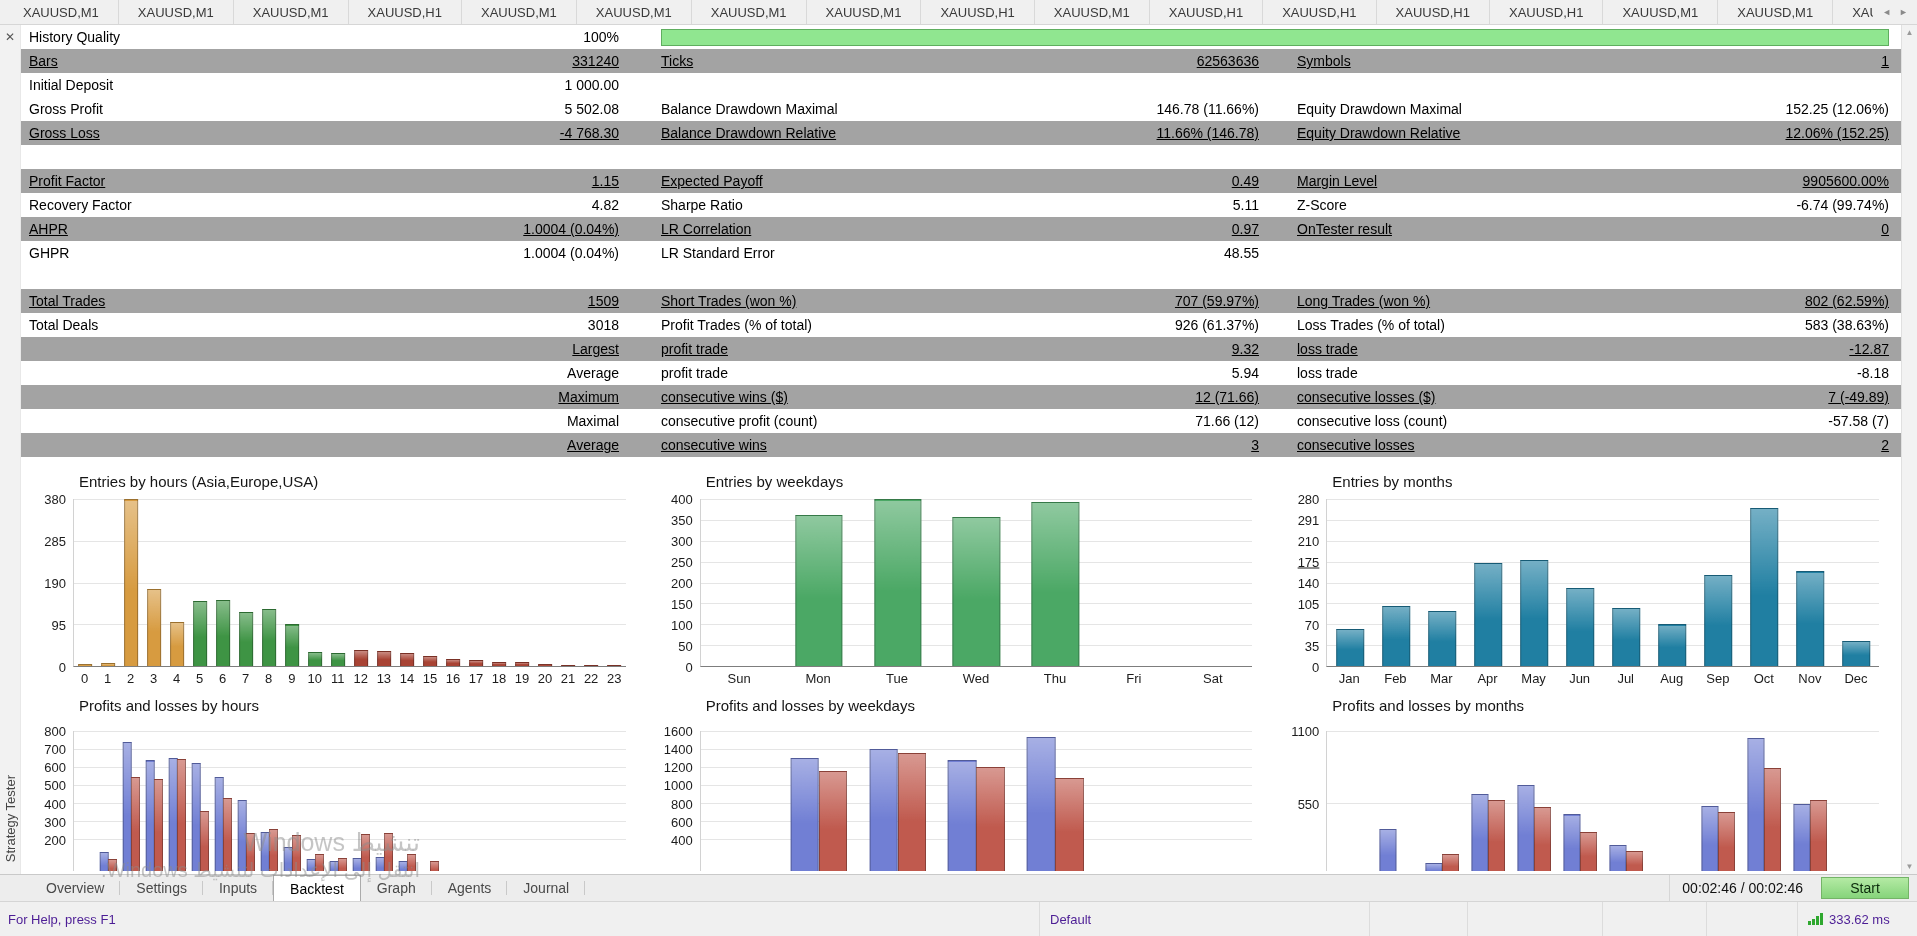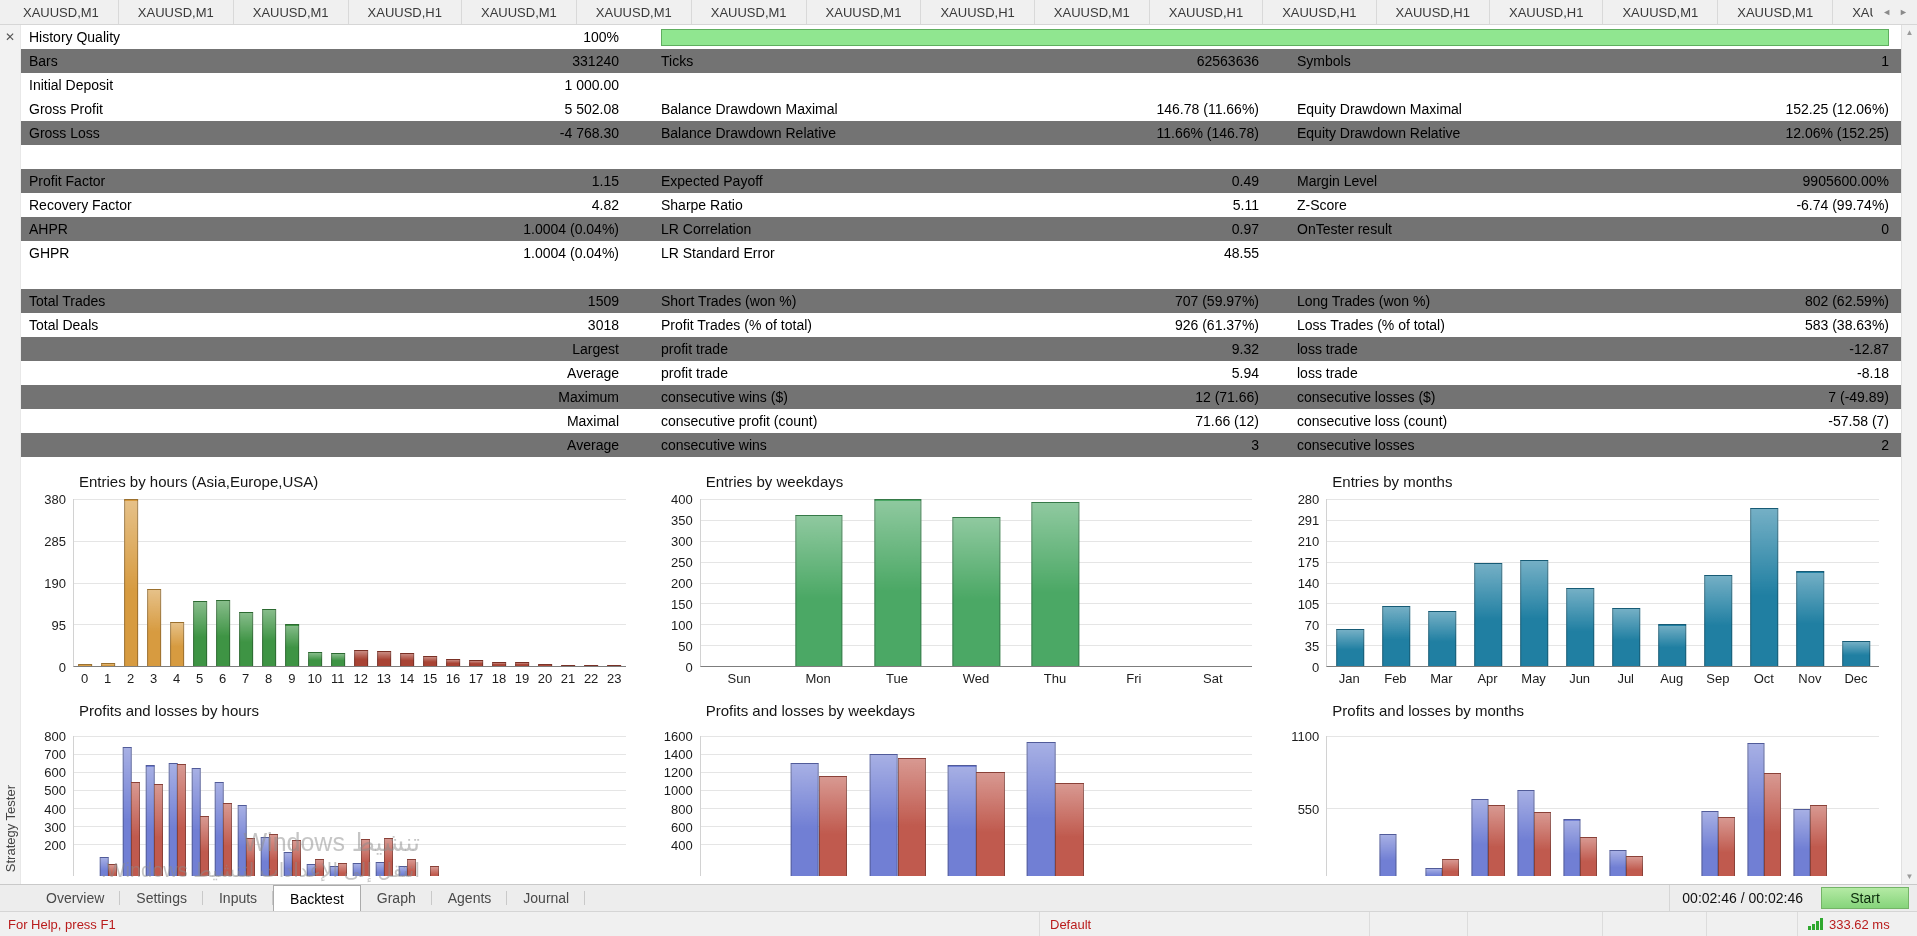--- a/index.html
+++ b/index.html
@@ -17,21 +17,21 @@
   .main{flex:1;display:flex;min-height:0;}
   .left-strip{width:21px;background:#F2F2F2;display:flex;flex-direction:column;align-items:center;flex-shrink:0;border-right:1px solid #E8E8E8;}
   .close-x{margin-top:6px;font-size:12px;color:#555;line-height:1;cursor:default;}
   .strip-label{margin-top:auto;margin-bottom:12px;writing-mode:vertical-rl;transform:rotate(180deg);font-size:13px;color:#444;white-space:nowrap;}
   .content{flex:1;min-width:0;position:relative;display:flex;flex-direction:column;background:#fff;}
   .right-scroll{width:16px;background:#F2F2F2;border-left:1px solid #E0E0E0;display:flex;flex-direction:column;align-items:center;justify-content:space-between;padding:3px 0;color:#9a9a9a;font-size:8px;flex-shrink:0;}
 
   
   .stats-table{flex-shrink:0;}
   .stat-row{display:grid;grid-template-columns:335px 255px 42px 350px 248px 38px 350px 1fr;height:24px;align-items:center;padding-left:8px;white-space:nowrap;}
-  .stat-row.shaded{background:#737373;}
+  .stat-row.shaded{background:#a3a3a3;text-decoration:underline;}
   .lbl{font-size:14px;overflow:hidden;}
   .val{font-size:14px;text-align:right;overflow:hidden;}
   .val-last{padding-right:12px;}
   .progress-track{grid-column:4/-1;height:17px;margin-right:12px;border:1px solid #5FAE5F;position:relative;background:#fff;}
   .progress-fill{position:absolute;top:0;bottom:0;left:0;}
 
   
   .charts-area{flex:1;display:grid;grid-template-columns:1fr 1fr 1fr;grid-template-rows:auto auto;padding-top:14px;row-gap:4px;min-height:0;overflow:hidden;}
   .chart{padding:0 10px 0 6px;min-width:0;}
   .chart-title{font-size:15px;color:#151515;margin:2px 0 8px 52px;height:18px;white-space:nowrap;overflow:hidden;}
@@ -56,21 +56,21 @@
 
   
   .tester-bar{height:27px;background:#EDEDED;border-top:1px solid #C9C9C9;display:flex;align-items:center;padding-left:30px;flex-shrink:0;}
   .tester-tab{height:100%;display:flex;align-items:center;padding:0 16px;font-size:14px;color:#4a4a4a;position:relative;cursor:default;}
   .tester-tab:not(.active)::after{content:'';position:absolute;right:0;top:6px;bottom:6px;width:1px;background:#C9C9C9;}
   .tester-tab.active{background:#fff;border:1px solid #ABABAB;border-bottom:none;color:#000;}
   .time-seg{margin-left:auto;font-size:14px;color:#111;padding:2px 12px;border-left:1px solid #D6D6D6;height:100%;display:flex;align-items:center;}
   .start-btn{width:88px;height:22px;margin:0 8px 0 6px;background:linear-gradient(#B4EAA4,#86D47B);border:1px solid #74B467;display:flex;align-items:center;justify-content:center;font-size:14px;color:#0c2c0c;cursor:default;}
 
   
-  .status-bar{height:25px;background:#F0F0F0;border-top:1px solid #D5D5D5;display:flex;align-items:center;font-size:13px;color:#b91c1c;flex-shrink:0;}
+  .status-bar{height:35px;background:#F0F0F0;border-top:1px solid #D5D5D5;display:flex;align-items:center;font-size:13px;color:#4c1d95;flex-shrink:0;}
   .sb-seg{height:100%;display:flex;align-items:center;padding:0 10px;border-left:1px solid #DCDCDC;white-space:nowrap;overflow:hidden;}
   .sb-help{flex:1;border-left:none;padding-left:8px;}
   .sb-profile{width:330px;}
   .sb-e1{width:98px;}.sb-e2{width:135px;}.sb-e3{width:104px;}.sb-e4{width:91px;}
   .sb-latency{width:120px;}
   .sig{display:inline-flex;align-items:flex-end;gap:1px;margin-right:6px;}
   .sig i{width:3px;display:block;background:#2FA82F;}
   .sig i:nth-child(1){height:4px;}.sig i:nth-child(2){height:6px;}.sig i:nth-child(3){height:9px;}.sig i:nth-child(4){height:12px;}
 </style>
 </head>
@@ -389,21 +389,21 @@
         <div class="chart row1">
           <div class="chart-title">Entries by months</div>
           <div class="chart-bodywrap">
               <div class="chart-inner">
             <div class="y-axis">
                   <div class="ytick" style="top: 100%;">0</div>
                   <div class="ytick" style="top: 87.5%;">35</div>
                   <div class="ytick" style="top: 75%;">70</div>
                   <div class="ytick" style="top: 62.5%;">105</div>
                   <div class="ytick" style="top: 50%;">140</div>
-                  <div class="ytick" style="top: 37.5%;">175</div>
+                  <div class="ytick" style="top: 37.5%; text-decoration: underline;">175</div>
                   <div class="ytick" style="top: 25%;">210</div>
                   <div class="ytick" style="top: 12.5%;">291</div>
                   <div class="ytick" style="top: 0%;">280</div>
                 </div>
             <div class="plot">
                   <div class="gridline" style="top: 87.5%;"></div>
                   <div class="gridline" style="top: 75%;"></div>
                   <div class="gridline" style="top: 62.5%;"></div>
                   <div class="gridline" style="top: 50%;"></div>
                   <div class="gridline" style="top: 37.5%;"></div>

